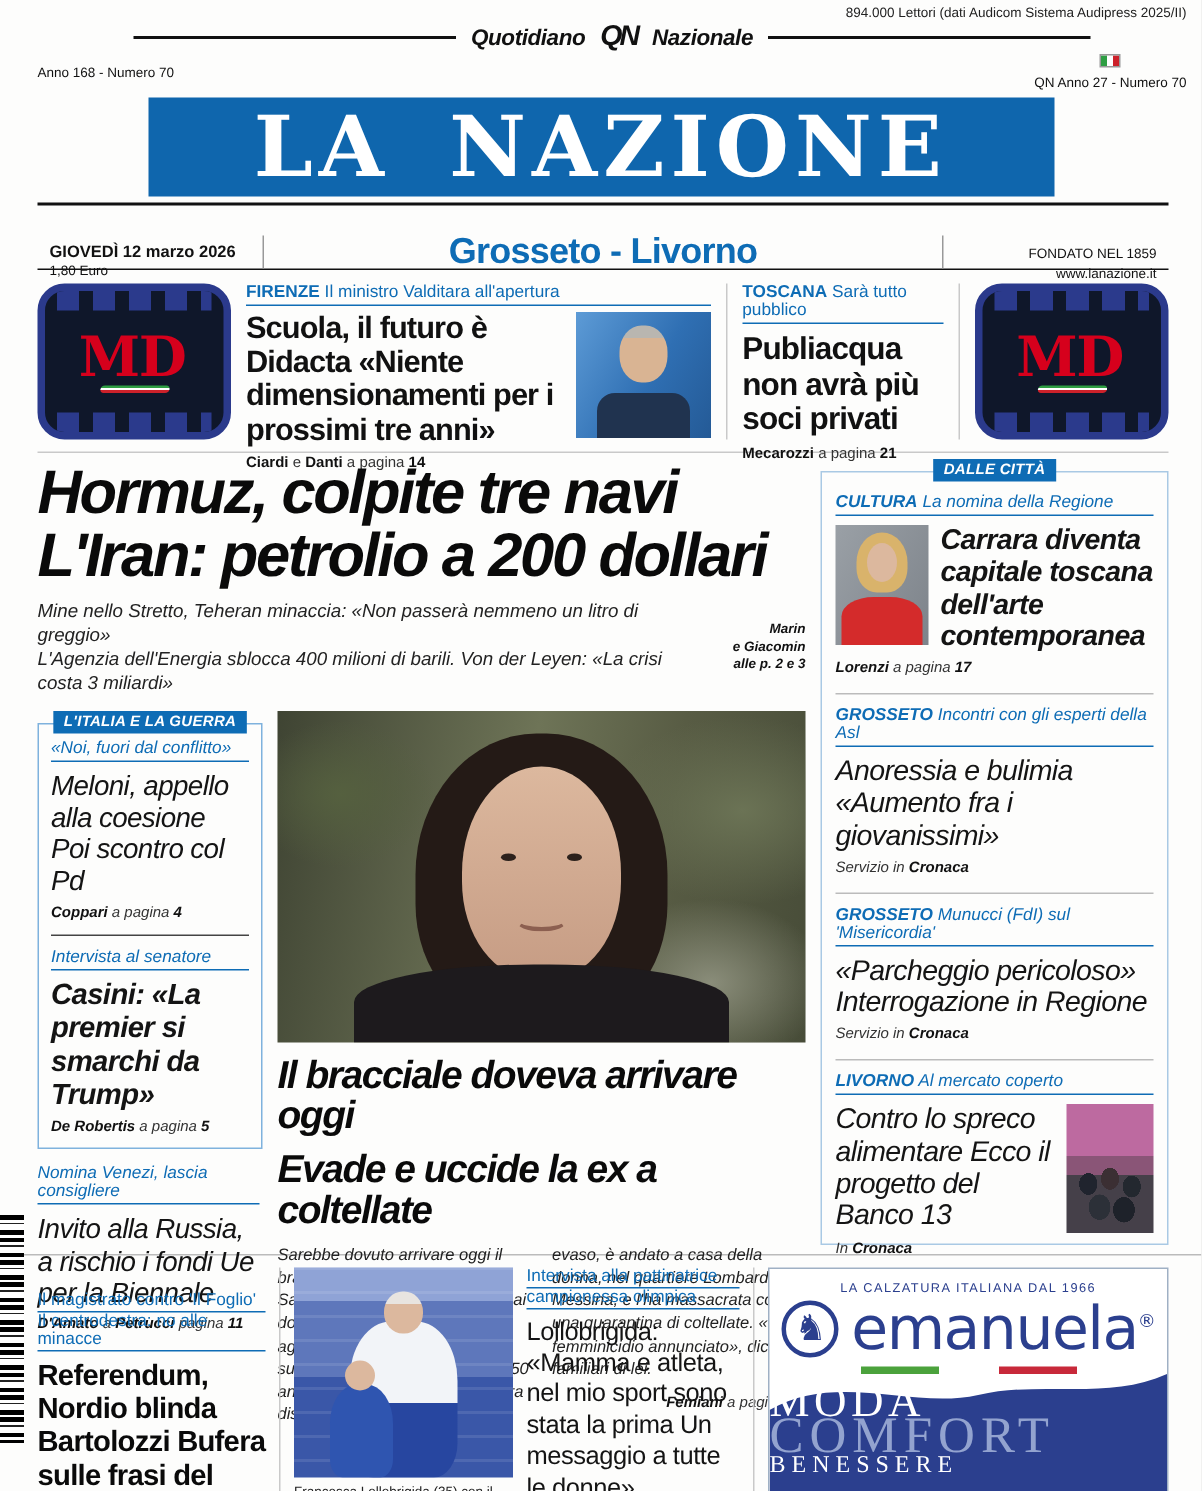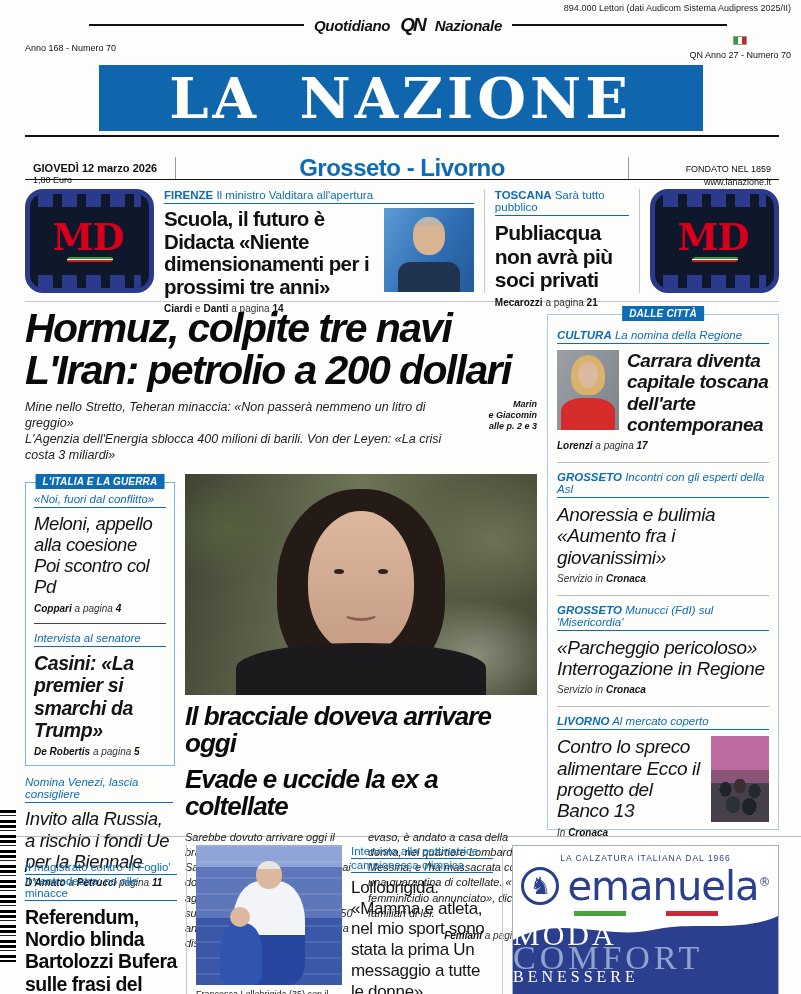--- a/index.html
+++ b/index.html
@@ -66,21 +66,21 @@
     width:32px; height:38px; background:linear-gradient(#b9b6b0 0 22%,#d9b493 22%); border-radius:46%; }
   .ph-valditara .suit { position:absolute; bottom:0; left:50%; transform:translateX(-50%);
     width:62px; height:30px; background:#20334f; border-radius:12px 12px 0 0; }
   
   .story-toscana { width:160px; display:flex; flex-direction:column; }
   .st-head { font-weight:bold; font-size:21px; line-height:1.12; letter-spacing:-0.6px; margin-top:5px; flex:1; }
   
   .mainrow { margin:0 22px 0 25px; display:flex; gap:10px; padding-top:6px; height:528px;font-style:italic; }
   .main-left { flex:1; min-width:0; }
   .main-head { font-weight:900; font-size:41px; line-height:1.02; letter-spacing:-1.6px; color:#0a0a0a; }
-  .deckrow { display:flex; gap:8px; margin-top:7px; padding-bottom:6px; }
+  .deckrow { display:flex; gap:8px; margin-top:7px; padding-bottom:6px;align-items:center; }
   .deck { font-size:12.5px; line-height:1.3; color:#222; flex:1; }
   .refer { width:72px; text-align:right; font-size:9px; font-weight:bold; line-height:1.25; color:#111; }
   
   .undercols { display:flex; gap:10px; margin-top:4px; }
   .left-rail { width:150px; flex:none; }
   .rail-box { border:1px solid #7fb2dd; padding:10px 8px 8px; position:relative; margin-top:8px; }
   .rail-badge { position:absolute; top:-9px; left:50%; transform:translateX(-50%);
     background:#0e6cb5; color:#fff; font-weight:bold; font-size:10px; padding:2px 7px;
     white-space:nowrap; letter-spacing:0.2px; }
   .lr-head { font-size:18.5px; line-height:1.15; letter-spacing:-0.4px; margin-top:5px; color:#141414; }

